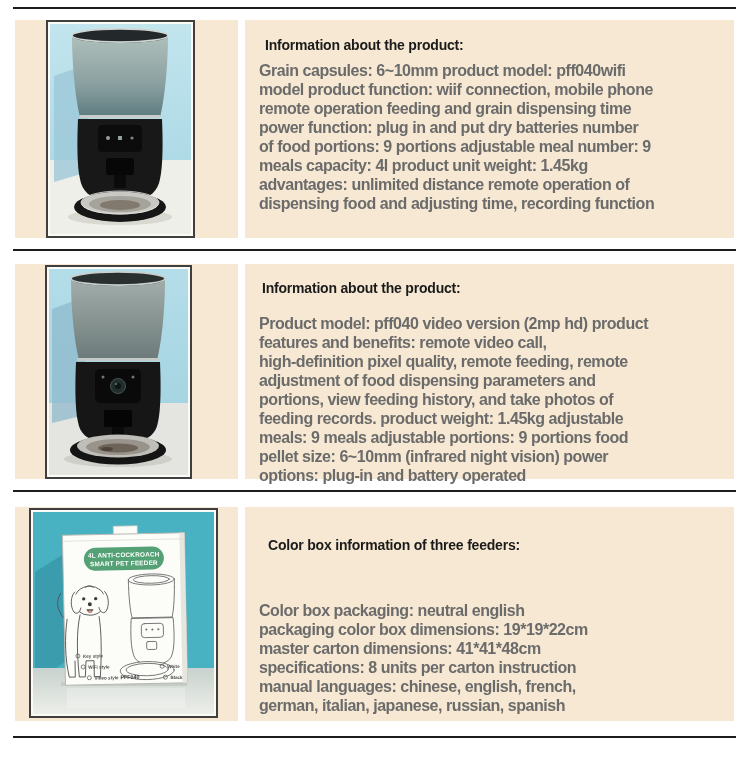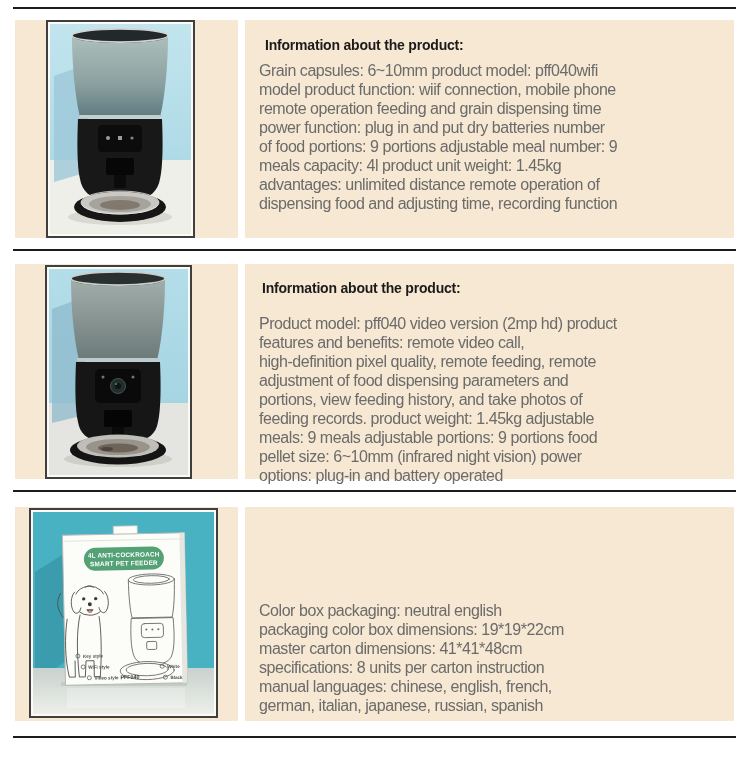--- a/index.html
+++ b/index.html
@@ -3,21 +3,21 @@
 <meta charset="utf-8">
 <style>
   html,body{margin:0;padding:0;background:#ffffff;}
   body{font-family:"Liberation Sans",sans-serif;}
   .page{position:relative;width:750px;height:780px;background:#fff;overflow:hidden;}
   .hr{position:absolute;left:13px;width:723px;height:2px;background:#1c1c1c;}
   .panel{position:absolute;background:#f6e8d2;}
   .photo{position:absolute;border:2px solid #3f3f3f;box-sizing:border-box;background:#fbfaf5;padding:2px;}
   .photo svg{display:block;width:100%;height:100%;}
   .heading{position:absolute;font-size:14px;font-weight:bold;color:#1b1b1b;letter-spacing:-0.2px;white-space:nowrap;}
-  .bodytext{position:absolute;font-size:16px;font-weight:normal;color:#6b6b6b;line-height:19px;letter-spacing:-0.45px;white-space:pre-line;width:474px;}
+  .bodytext{position:absolute;font-size:16px;font-weight:bold;color:#6b6b6b;line-height:19px;letter-spacing:-0.45px;white-space:pre-line;width:474px;}
   svg text{font-family:"Liberation Sans",sans-serif;}
 </style>
 </head>
 <body>
 
 <div class="page">
 
   <div class="hr" style="top:7px"></div>
   <div class="hr" style="top:249px"></div>
   <div class="hr" style="top:490px"></div>
@@ -191,20 +191,21 @@
           <circle cx="128" cy="155" r="2" fill="none" stroke="#4f4f4f" stroke-width="0.7"></circle>
           <text x="133" y="157">White</text>
           <circle cx="131" cy="166" r="2" fill="none" stroke="#4f4f4f" stroke-width="0.7"></circle>
           <text x="136" y="168">Black</text>
           <text x="86" y="167" font-size="5.4" fill="#333333">PFF040</text>
         </g>
       </g>
     </svg>
   </div>
 
+  <div class="heading" style="left:268px;top:537px">Color box information of three feeders:</div>
   <div class="bodytext" style="left:259px;top:601px">Color box packaging: neutral english
 packaging color box dimensions: 19*19*22cm
 master carton dimensions: 41*41*48cm
 specifications: 8 units per carton instruction
 manual languages: chinese, english, french,
 german, italian, japanese, russian, spanish</div>
 
 </div>
 
 </body></html>

